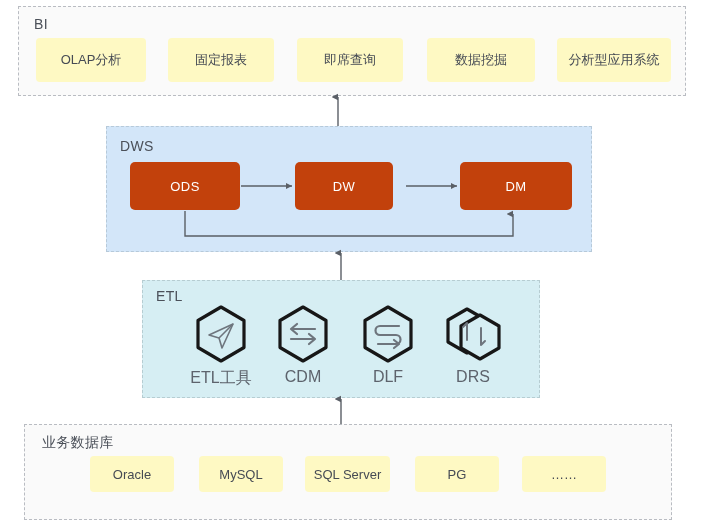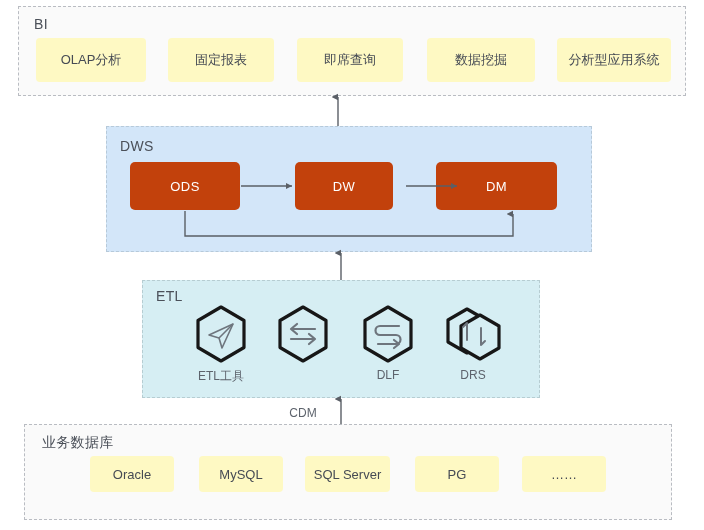--- a/index.html
+++ b/index.html
@@ -107,21 +107,21 @@
     width: 74px;
     display: flex;
     flex-direction: column;
     align-items: center;
   }
   .etl-item .hex-wrap {
     width: 60px; height: 60px;
   }
   .etl-item .etl-label {
     margin-top: 4px;
-    font-size: 12px;
+    font-size: 16px;
     color: #5d636c;
     white-space: nowrap;
   }
 
   
   #wires {
     position: absolute;
     left: 0; top: 0;
     width: 704px; height: 530px;
     pointer-events: none;
@@ -139,37 +139,37 @@
   <div class="chip bi-chip" style="left:168px; width:106px;">固定报表</div>
   <div class="chip bi-chip" style="left:297px; width:106px;">即席查询</div>
   <div class="chip bi-chip" style="left:427px; width:108px;">数据挖掘</div>
   <div class="chip bi-chip" style="left:557px; width:114px;">分析型应用系统</div>
 
   <div class="panel" id="dws-panel"></div>
   <div class="panel-title" id="dws-title" style="left:120px; top:138px;">DWS</div>
 
   <div class="dws-box" style="left:130px; width:110px;">ODS</div>
   <div class="dws-box" style="left:295px; width:98px;">DW</div>
-  <div class="dws-box" style="left:436px; width:121px;">DM</div>
+  <div class="dws-box" style="left:460px; width:112px;">DM</div>
 
   <div class="panel" id="etl-panel"></div>
   <div class="panel-title" id="etl-title" style="left:156px; top:288px;">ETL</div>
 
   <div class="etl-item" style="left:184px;">
     <div class="hex-wrap">
       <svg viewBox="0 0 60 60" width="60" height="60">
         <polygon points="30,3 53,16.5 53,43.5 30,57 7,43.5 7,16.5" fill="none" stroke="#171717" stroke-width="3.2" stroke-linejoin="round"></polygon>
         <path d="M42 20 L18 31 L28 34 L31 44 Z" fill="none" stroke="#6e757d" stroke-width="1.6" stroke-linejoin="round"></path>
         <path d="M42 20 L28 34" fill="none" stroke="#6e757d" stroke-width="1.6"></path>
       </svg>
     </div>
     <div class="etl-label">ETL工具</div>
   </div>
 
-  <div class="etl-item" style="left:266px;gap:38px;">
+  <div class="etl-item" style="left:266px;">
     <div class="hex-wrap">
       <svg viewBox="0 0 60 60" width="60" height="60">
         <polygon points="30,3 53,16.5 53,43.5 30,57 7,43.5 7,16.5" fill="none" stroke="#171717" stroke-width="3.2" stroke-linejoin="round"></polygon>
         <path d="M42 25 L18 25 M24 20 L18 25 L24 30" fill="none" stroke="#6e757d" stroke-width="2.2" stroke-linecap="round" stroke-linejoin="round"></path>
         <path d="M18 35 L42 35 M36 30 L42 35 L36 40" fill="none" stroke="#6e757d" stroke-width="2.2" stroke-linecap="round" stroke-linejoin="round"></path>
       </svg>
     </div>
     <div class="etl-label">CDM</div>
   </div>
 

